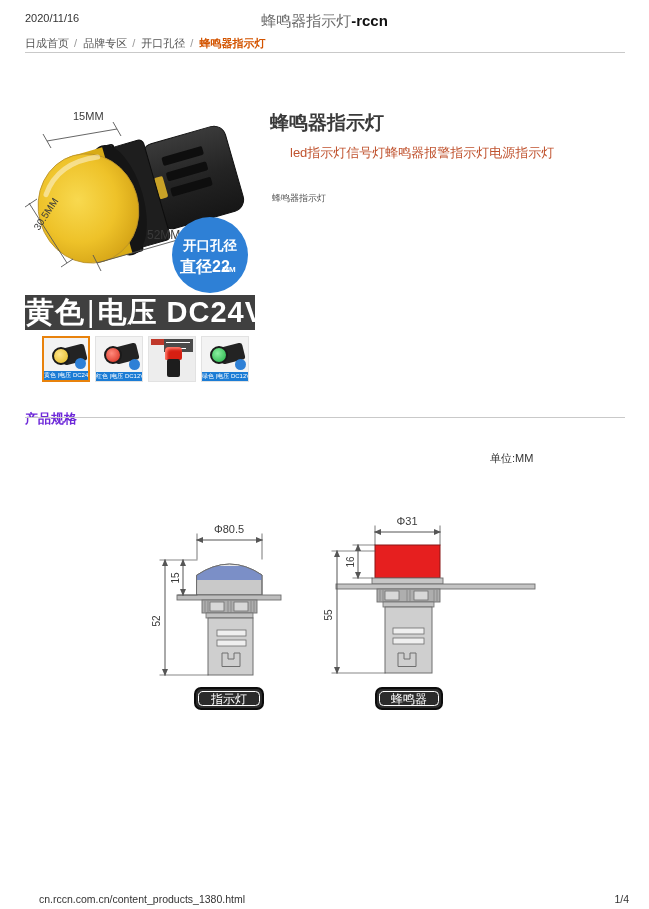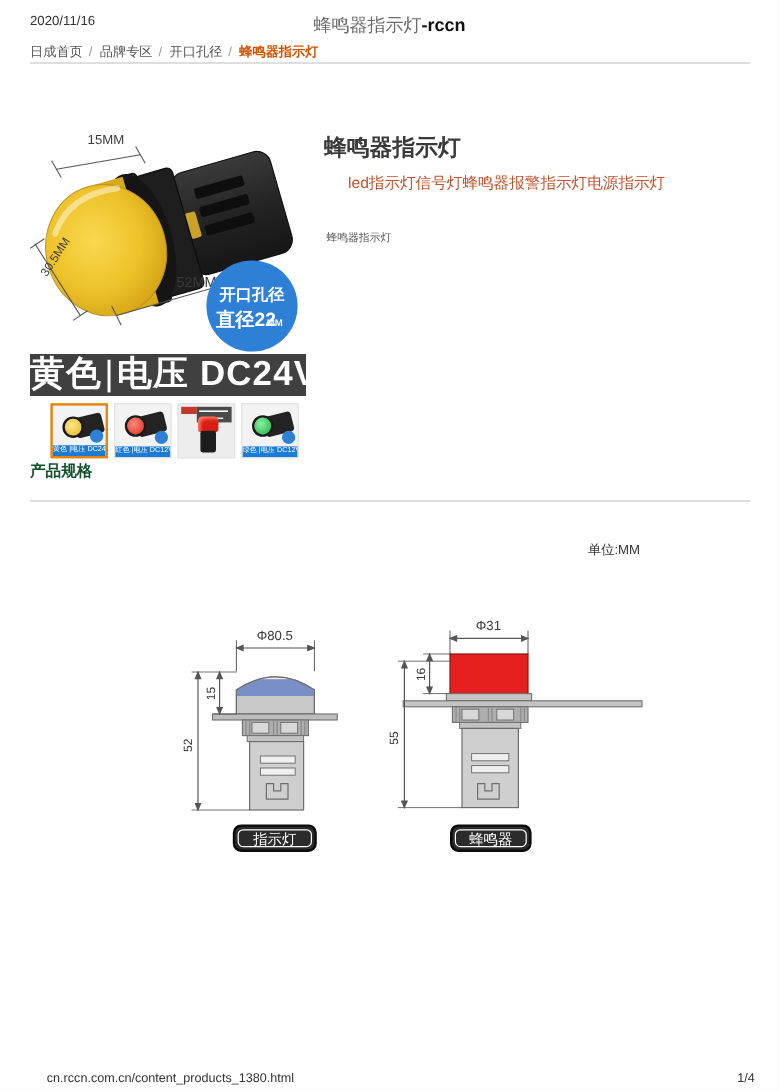--- a/index.html
+++ b/index.html
@@ -67,21 +67,21 @@
     background-size:24px 6px, 20px 6px; background-position:2px 3px, 2px 9px;
     background-repeat:no-repeat; }
   .bz-tag { position:absolute; top:2px; left:2px; width:13px; height:6px; background:#c0392b; }
 
   
   .prod-title { left:270px; top:110px; font-size:19px; font-weight:bold; color:#3a3a3a; }
   .prod-sub { left:270px; top:144px; font-size:13px; color:#c0532f;padding-left:20px; }
   .prod-note { left:272px; top:192px; font-size:9px; color:#555; }
 
   
-  .spec-head { left:25px; top:384px; font-size:13px; font-weight:bold; color:#14532d;text-align:center; }
+  .spec-head { left:25px; top:410px; font-size:13px; font-weight:bold; color:#6d28d9;text-align:center; }
   .rule-spec { left:25px; top:417px; width:600px; height:0; border-top:1px solid #c9c9c9; }
   .unit-label { left:490px; top:451px; font-size:11px; color:#333;text-align:center; }
 
   
   .drawings { left:150px; top:503px; width:390px; height:212px; }
 
   
   .ftr-url { left:8px; top:893px; font-size:10.5px; color:#333;margin-left:31px; }
   .ftr-page { right:20px; top:893px; font-size:10.5px; color:#333; }
 

